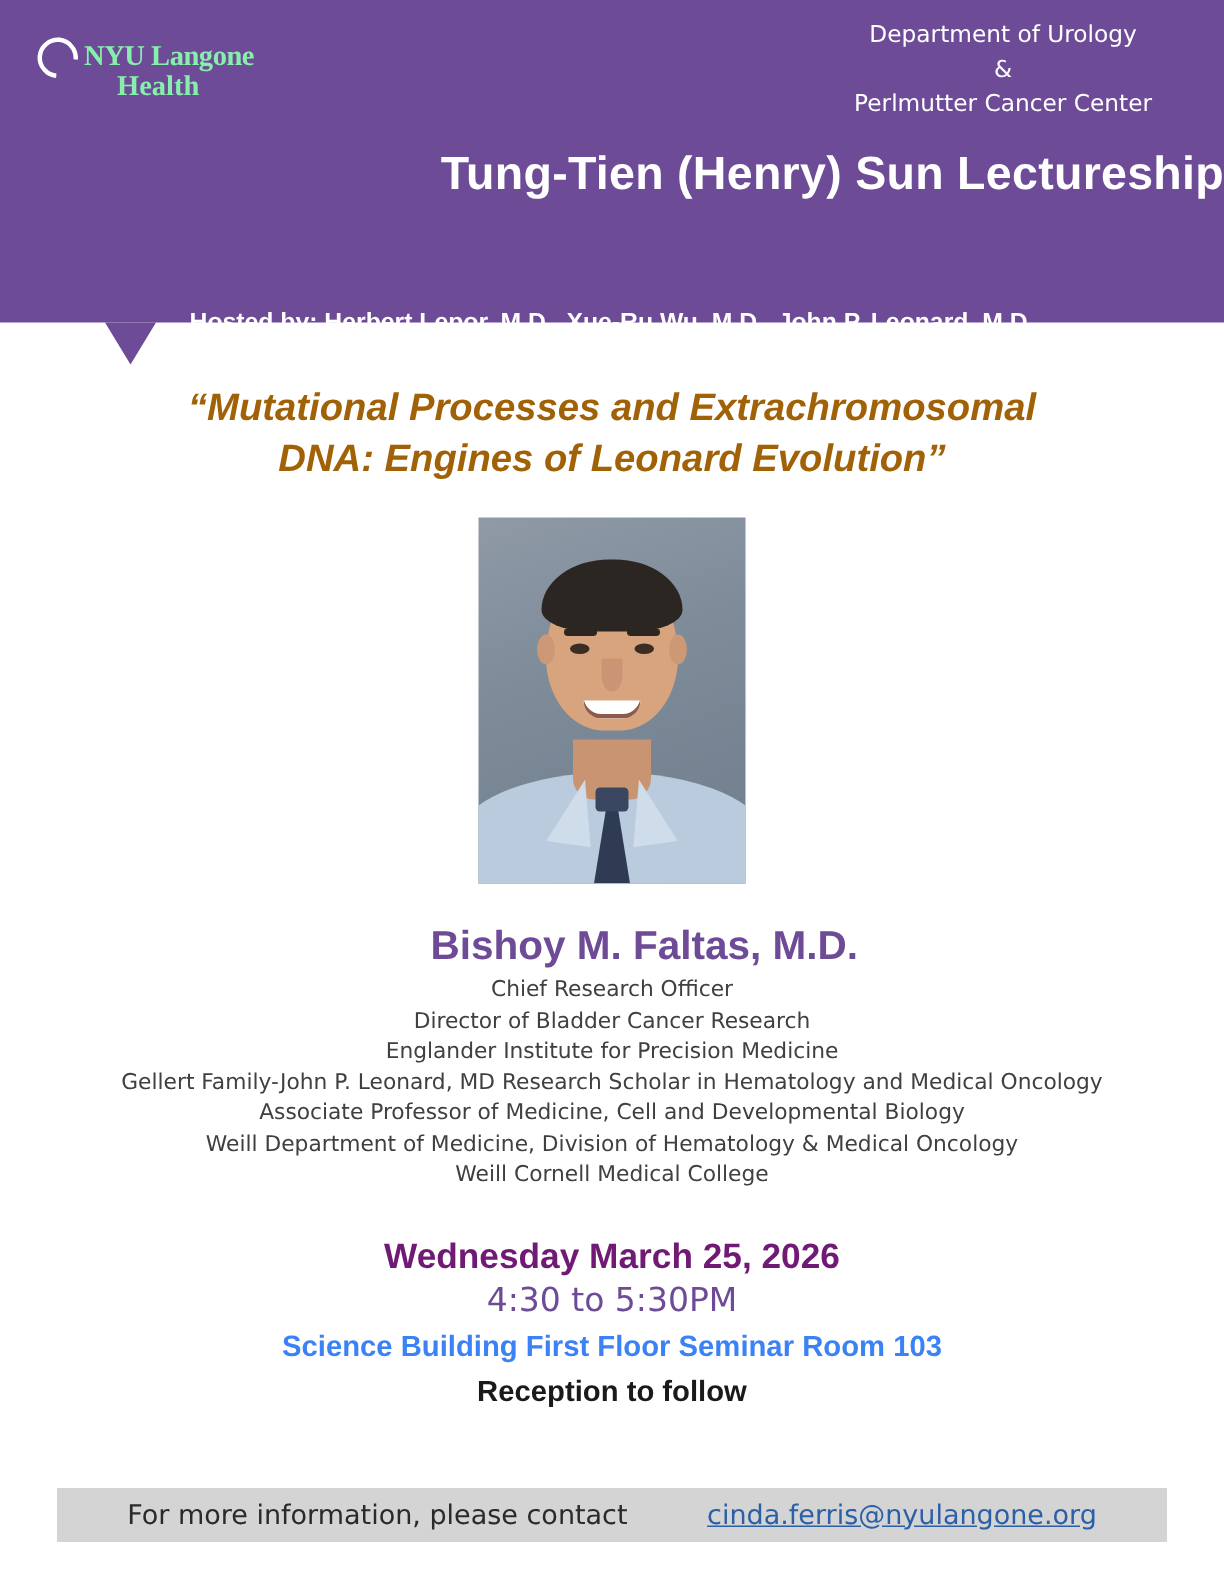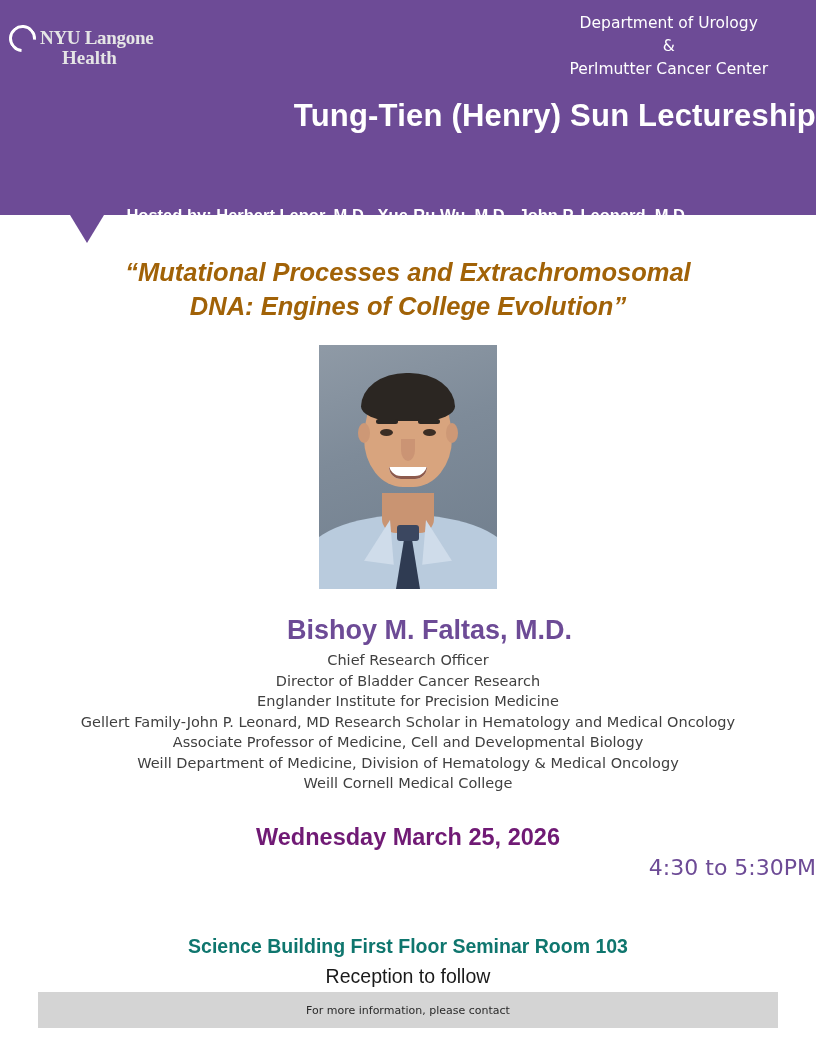--- a/index.html
+++ b/index.html
@@ -18,25 +18,25 @@
     position: relative;
     width: 816px;
     height: 215px;
     background: #6d4b96;
     color: #ffffff;
     overflow: visible;
   }
 
   .logo {
     position: absolute;
-    left: 10px;
+    left: 26px;
     top: 28px;
     width: 170px;
     height: 54px;
-    color: #e5e5e5;
+    color: #86efac;
   }
   .logo-nyu {
     font-family: "Liberation Serif", serif;
     font-weight: bold;
     font-size: 19px;
     letter-spacing: -0.3px;
     line-height: 20px;
     white-space: nowrap;
   }
   .logo-health {
@@ -284,49 +284,47 @@
     font-size: 23.5px;
     font-weight: bold;
     line-height: 31px;
   }
   .event-time {
     color: #6d4b96;
     font-size: 22px;
     font-weight: normal;
     font-family: "DejaVu Sans", sans-serif;
     line-height: 30px;
-    text-align: right;
   }
   .event-room {
-    color: #0f766e;
+    color: #3b82f6;
     font-size: 19.5px;
     font-weight: bold;
     line-height: 30px;
-    margin-top: 48px;
   }
   .event-reception {
     color: #1a1a1a;
     font-size: 19.5px;
-    font-weight: normal;
+    font-weight: bold;
     line-height: 30px;
   }
 
   
   .footer {
     position: absolute;
     left: 38px;
     top: 992px;
     width: 740px;
     height: 36px;
     background: #d4d4d4;
     display: flex;
     align-items: center;
     justify-content: center;
     font-family: "DejaVu Sans", sans-serif;
-    font-size: 11px;
+    font-size: 18px;
     color: #2a2a2a;
     gap: 48px;
   }
   .footer a {
     color: #2b5fa8;
     text-decoration: underline;
     margin-left: 5px;
   }
 </style>
 </head>
@@ -350,21 +348,21 @@
 
   <div class="lecture-title">Tung-Tien (Henry) Sun Lectureship</div>
 
   <div class="hosted">Hosted by: Herbert Lepor, M.D., Xue-Ru Wu, M.D., John P. Leonard, M.D.</div>
 
   <div class="pointer"></div>
 </div>
 
 <div class="talk-title">
   <div>“Mutational Processes and Extrachromosomal</div>
-  <div>DNA: Engines of College Evolution”</div>
+  <div>DNA: Engines of Leonard Evolution”</div>
 </div>
 
 <div class="portrait-wrap">
   <div class="portrait">
     <div class="p-shoulders"></div>
     <div class="p-neck"></div>
     <div class="p-collar-l"></div>
     <div class="p-collar-r"></div>
     <div class="p-tie"></div>
     <div class="p-tie-knot"></div>
@@ -395,13 +393,14 @@
 
 <div class="event">
   <div class="event-date">Wednesday March 25, 2026</div>
   <div class="event-time">4:30 to 5:30PM</div>
   <div class="event-room">Science Building First Floor Seminar Room 103</div>
   <div class="event-reception">Reception to follow</div>
 </div>
 
 <div class="footer">
   <span>For more information, please contact</span>
+  <a href="#">cinda.ferris@nyulangone.org</a>
 </div>
 
 </body></html>

